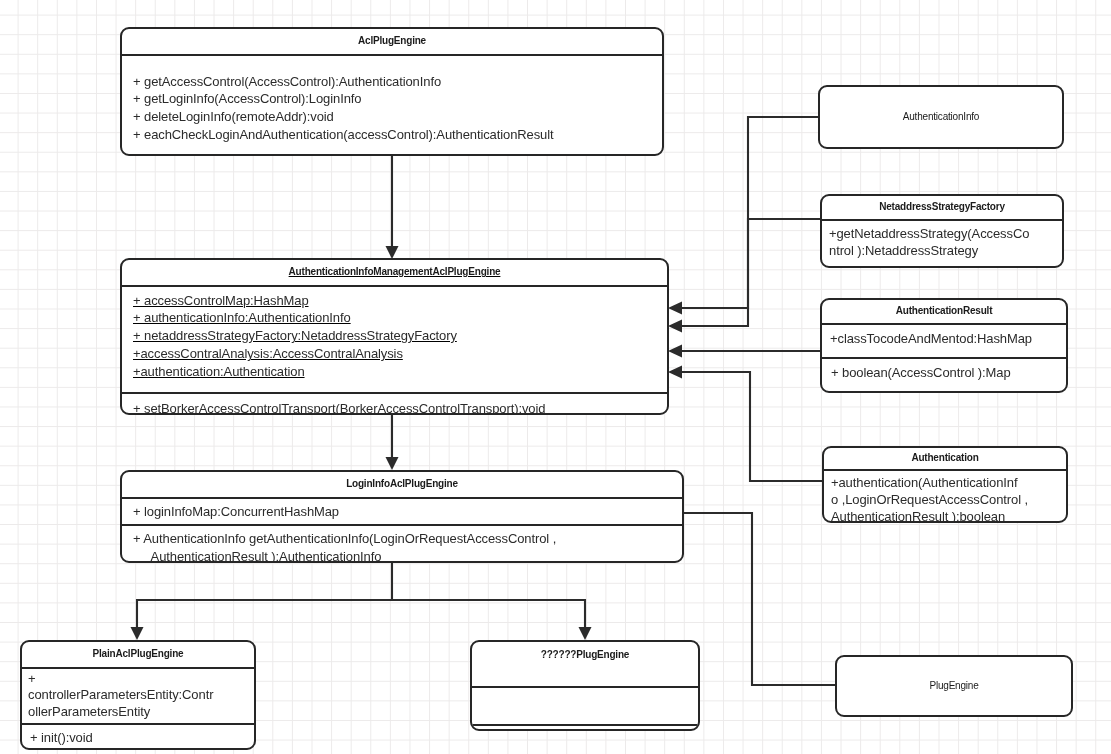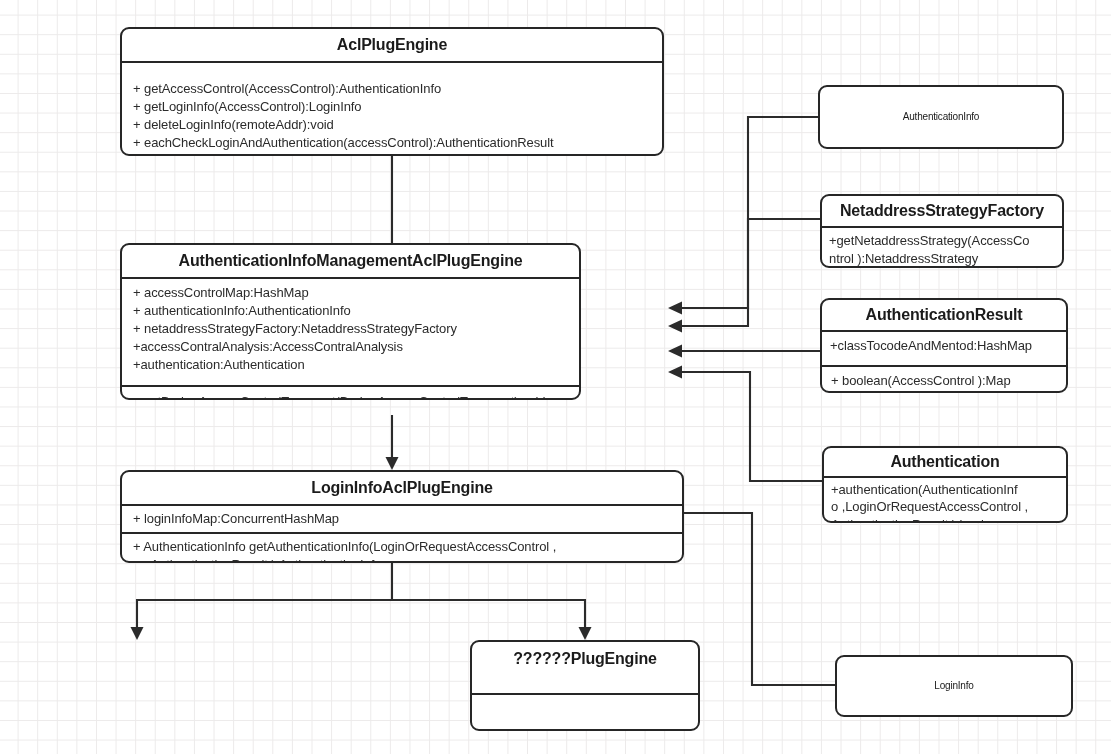--- a/index.html
+++ b/index.html
@@ -24,21 +24,21 @@
     background:#ffffff;
     border:2.2px solid #262626;
     border-radius:9px;
     overflow:hidden;
     z-index:3;
   }
   .uml .title {
     text-align:center;
     font-weight:bold;
     color:#1b1b1b;
-    font-size:16px;
+    font-size:10px;
     letter-spacing:-0.2px;
     padding:6px 4px 6px;
     line-height:1.25;
   }
   .uml .sep { height:0; border-top:2.2px solid #262626; }
   .uml .cmp {
     padding:5px 8px 6px 8px;
     color:#2b2b2b;
     font-size:13px;
     line-height:1.38;
@@ -106,41 +106,50 @@
 
   <div class="uml" style="left:120px; top:27px; width:544px; height:129px;">
     <div class="title">AclPlugEngine</div>
     <div class="sep"></div>
     <div class="cmp" style="padding-top:17px; padding-left:11px;">+ getAccessControl(AccessControl):AuthenticationInfo
 + getLoginInfo(AccessControl):LoginInfo
 + deleteLoginInfo(remoteAddr):void
 + eachCheckLoginAndAuthentication(accessControl):AuthenticationResult</div>
   </div>
 
-  <div class="uml" style="left:120px; top:243px; width:461px; height:157px;">
+  <div class="uml" style="left:120px; top:258px; width:549px; height:157px;text-decoration:underline;">
     <div class="title">AuthenticationInfoManagementAclPlugEngine</div>
     <div class="sep"></div>
     <div class="cmp" style="padding-left:11px; padding-bottom:11px;">+ accessControlMap:HashMap
 + authenticationInfo:AuthenticationInfo
 + netaddressStrategyFactory:NetaddressStrategyFactory
 +accessContralAnalysis:AccessContralAnalysis
 +authentication:Authentication</div>
     <div class="sep"></div>
     <div class="cmp tight" style="padding-left:11px; padding-top:6px;">+ setBorkerAccessControlTransport(BorkerAccessControlTransport):void</div>
   </div>
 
   <div class="uml" style="left:120px; top:470px; width:564px; height:93px;">
     <div class="title">LoginInfoAclPlugEngine</div>
     <div class="sep"></div>
     <div class="cmp tight" style="padding-left:11px;">+ loginInfoMap:ConcurrentHashMap</div>
     <div class="sep"></div>
     <div class="cmp tight" style="padding-left:11px;">+ AuthenticationInfo getAuthenticationInfo(LoginOrRequestAccessControl ,
      AuthenticationResult ):AuthenticationInfo</div>
   </div>
 
+  <div class="uml" style="left:20px; top:640px; width:236px; height:110px;">
+    <div class="title">PlainAclPlugEngine</div>
+    <div class="sep"></div>
+    <div class="cmp tight" style="padding:2px 4px 2px 6px; line-height:1.3;">+
+controllerParametersEntity:Contr
+ollerParametersEntity</div>
+    <div class="sep"></div>
+    <div class="cmp tight" style="padding-left:8px;">+ init():void</div>
+  </div>
 
   <div class="uml" style="left:470px; top:640px; width:230px; height:91px;">
     <div class="title" style="padding-top:7px; padding-bottom:24px;">??????PlugEngine</div>
     <div class="sep"></div>
     <div class="cmp empty" style="min-height:25px;"></div>
     <div class="sep"></div>
     <div class="cmp empty" style="min-height:25px;"></div>
   </div>
 
   <div class="uml only-title" style="left:818px; top:85px; width:246px; height:64px;">
@@ -164,16 +173,16 @@
 
   <div class="uml" style="left:822px; top:446px; width:246px; height:77px;">
     <div class="title" style="padding-top:4px; padding-bottom:4px;">Authentication</div>
     <div class="sep"></div>
     <div class="cmp tight" style="padding-left:7px; padding-top:3px; line-height:1.33;">+authentication(AuthenticationInf
 o ,LoginOrRequestAccessControl ,
 AuthenticationResult ):boolean</div>
   </div>
 
   <div class="uml only-title" style="left:835px; top:655px; width:238px; height:62px;">
-    <div class="title">LoginInfo</div>
+    <div class="title">PlugEngine</div>
   </div>
 
 </div>
 
 </body></html>

